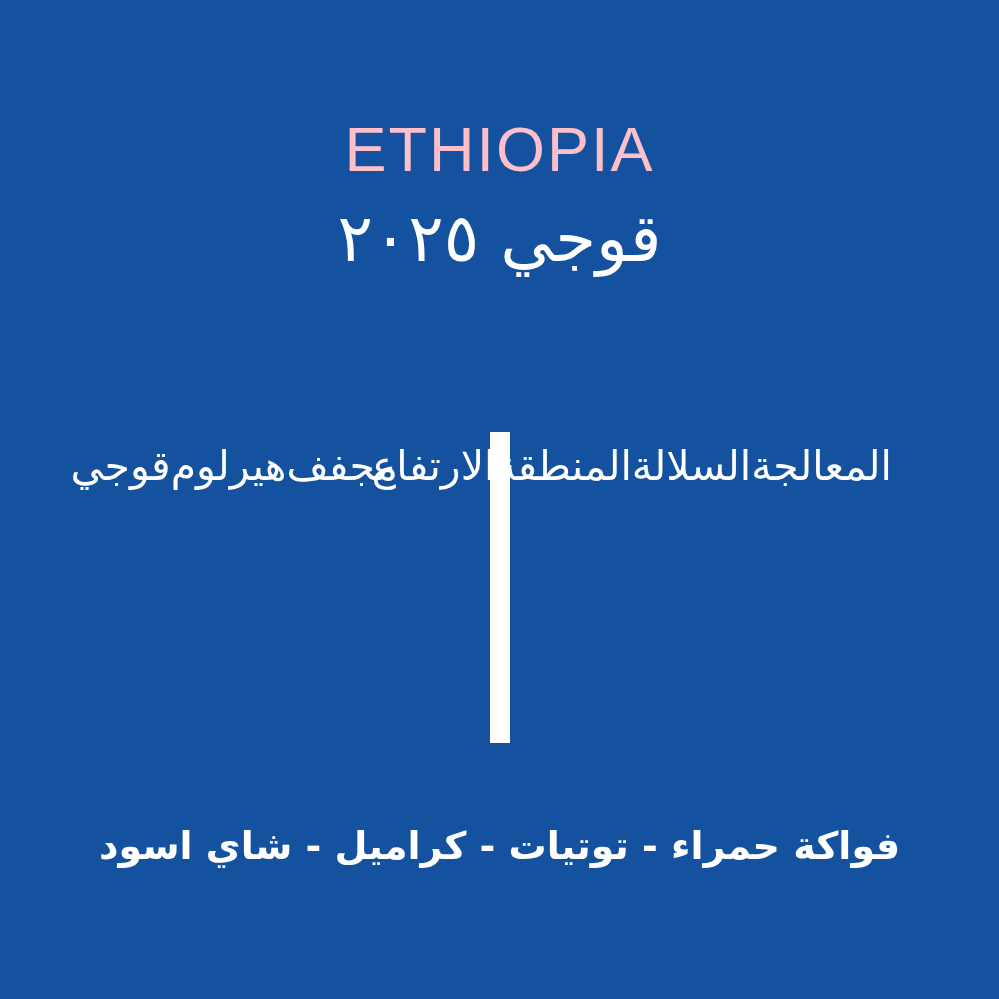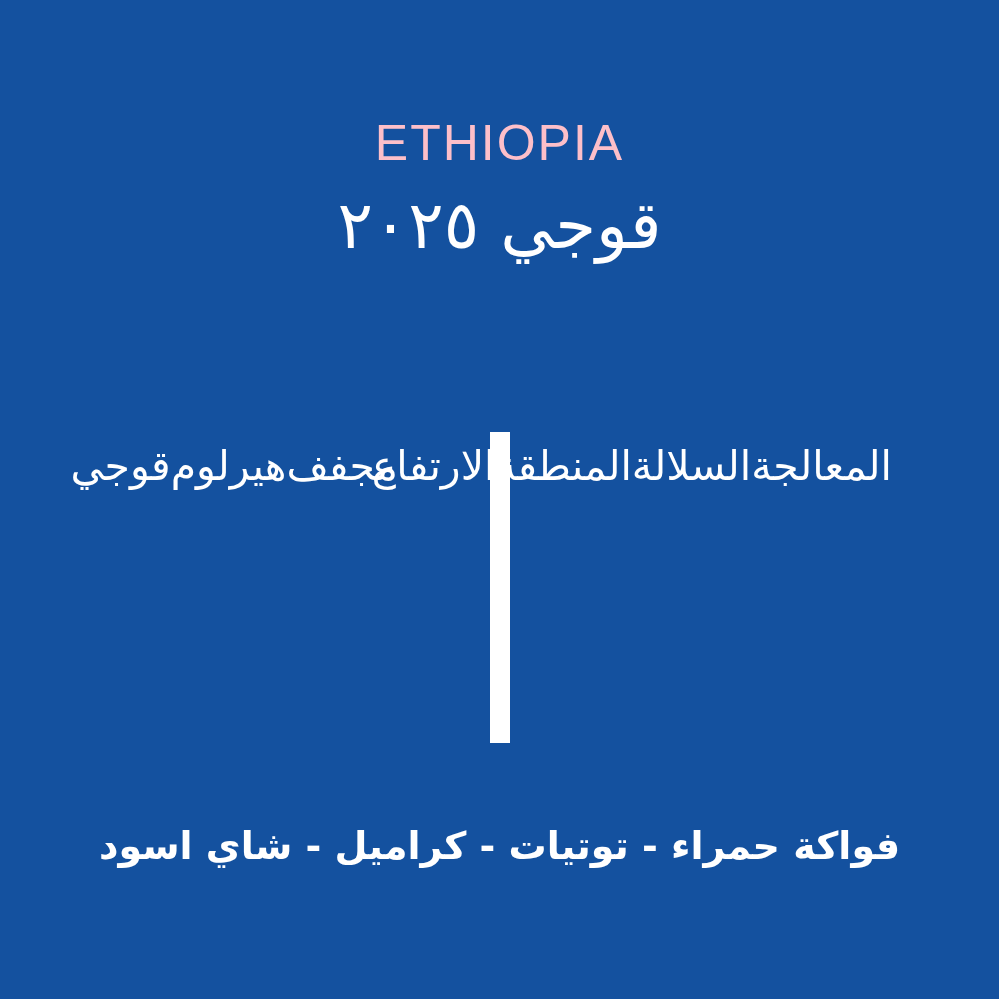--- a/index.html
+++ b/index.html
@@ -30,21 +30,21 @@
     left: 0;
     top: 118px;
     width: 999px;
     text-align: center;
   }
 
   .title-en {
     display: block;
     color: #FDBFC9;
     font-family: "Liberation Sans", "DejaVu Sans", sans-serif;
-    font-size: 50px;
+    font-size: 63px;
     font-weight: 400;
     letter-spacing: 2px;
     line-height: 1.0;
     direction: ltr;
     white-space: nowrap;
   }
 
   .title-ar {
     display: block;
     margin-top: 18px;

